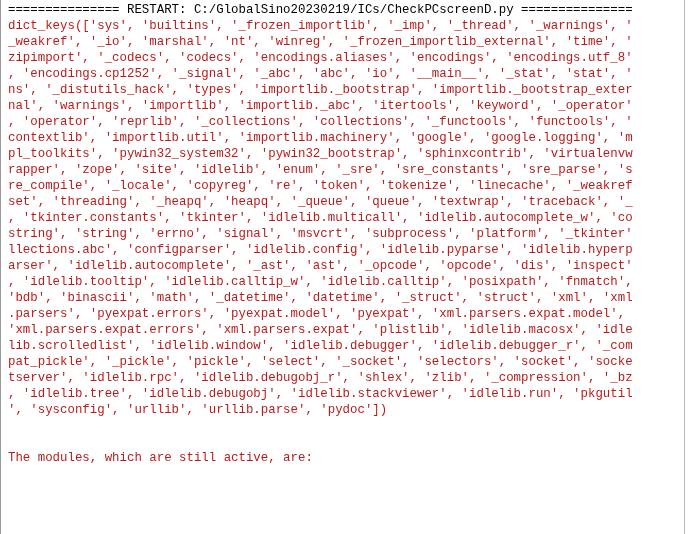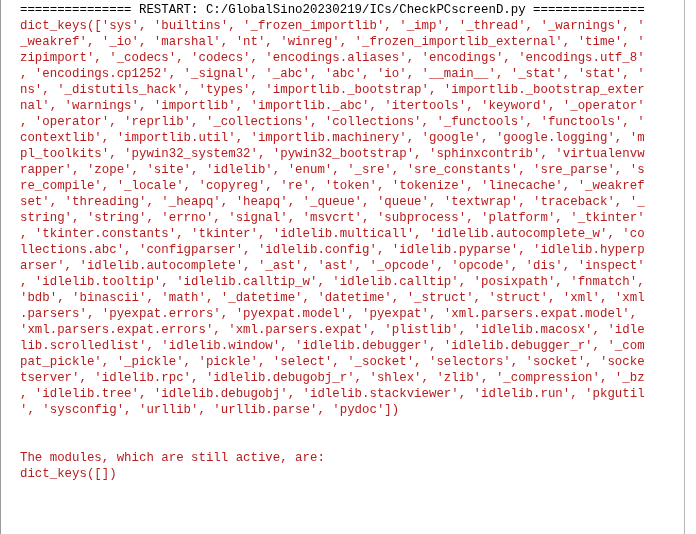--- a/index.html
+++ b/index.html
@@ -34,21 +34,21 @@
     left: 684px; top: 0; bottom: 0;
     width: 1px;
     background: #b5b5b5;
   }
   #shell-text {
     position: absolute;
     left: 0;
     top: 0;
     width: 684px;
     height: 534px;
-    padding: 2px 0 0 20px;
+    padding: 2px 0 0 8px;
     box-sizing: border-box;
     overflow: hidden;
   }
   .line {
     font-family: "Liberation Mono", "DejaVu Sans Mono", monospace;
     font-size: 12.4px;
     line-height: 16px;
     height: 16px;
     white-space: pre;
     letter-spacing: 0px;
@@ -73,32 +73,31 @@
         <div class="line">zipimport', '_codecs', 'codecs', 'encodings.aliases', 'encodings', 'encodings.utf_8'</div>
         <div class="line">, 'encodings.cp1252', '_signal', '_abc', 'abc', 'io', '__main__', '_stat', 'stat', '</div>
         <div class="line">ns', '_distutils_hack', 'types', 'importlib._bootstrap', 'importlib._bootstrap_exter</div>
         <div class="line">nal', 'warnings', 'importlib', 'importlib._abc', 'itertools', 'keyword', '_operator'</div>
         <div class="line">, 'operator', 'reprlib', '_collections', 'collections', '_functools', 'functools', '</div>
         <div class="line">contextlib', 'importlib.util', 'importlib.machinery', 'google', 'google.logging', 'm</div>
         <div class="line">pl_toolkits', 'pywin32_system32', 'pywin32_bootstrap', 'sphinxcontrib', 'virtualenvw</div>
         <div class="line">rapper', 'zope', 'site', 'idlelib', 'enum', '_sre', 'sre_constants', 'sre_parse', 's</div>
         <div class="line">re_compile', '_locale', 'copyreg', 're', 'token', 'tokenize', 'linecache', '_weakref</div>
         <div class="line">set', 'threading', '_heapq', 'heapq', '_queue', 'queue', 'textwrap', 'traceback', '_</div>
+        <div class="line">, 'tkinter.constants', 'tkinter', 'idlelib.multicall', 'idlelib.autocomplete_w', 'co</div>
         <div class="line">string', 'string', 'errno', 'signal', 'msvcrt', 'subprocess', 'platform', '_tkinter'</div>
-        <div class="line">, 'tkinter.constants', 'tkinter', 'idlelib.multicall', 'idlelib.autocomplete_w', 'co</div>
         <div class="line">llections.abc', 'configparser', 'idlelib.config', 'idlelib.pyparse', 'idlelib.hyperp</div>
         <div class="line">arser', 'idlelib.autocomplete', '_ast', 'ast', '_opcode', 'opcode', 'dis', 'inspect'</div>
         <div class="line">, 'idlelib.tooltip', 'idlelib.calltip_w', 'idlelib.calltip', 'posixpath', 'fnmatch',</div>
         <div class="line">'bdb', 'binascii', 'math', '_datetime', 'datetime', '_struct', 'struct', 'xml', 'xml</div>
         <div class="line">.parsers', 'pyexpat.errors', 'pyexpat.model', 'pyexpat', 'xml.parsers.expat.model',</div>
         <div class="line">'xml.parsers.expat.errors', 'xml.parsers.expat', 'plistlib', 'idlelib.macosx', 'idle</div>
         <div class="line">lib.scrolledlist', 'idlelib.window', 'idlelib.debugger', 'idlelib.debugger_r', '_com</div>
         <div class="line">pat_pickle', '_pickle', 'pickle', 'select', '_socket', 'selectors', 'socket', 'socke</div>
         <div class="line">tserver', 'idlelib.rpc', 'idlelib.debugobj_r', 'shlex', 'zlib', '_compression', '_bz</div>
         <div class="line">, 'idlelib.tree', 'idlelib.debugobj', 'idlelib.stackviewer', 'idlelib.run', 'pkgutil</div>
         <div class="line">', 'sysconfig', 'urllib', 'urllib.parse', 'pydoc'])</div>
         <div class="line blank">&nbsp;</div>
         <div class="line blank">&nbsp;</div>
         <div class="line">The modules, which are still active, are:</div>
-        <div class="line">dict_keys([])</div>
       </div>
   </div>
 </div>
 
 </body></html>

